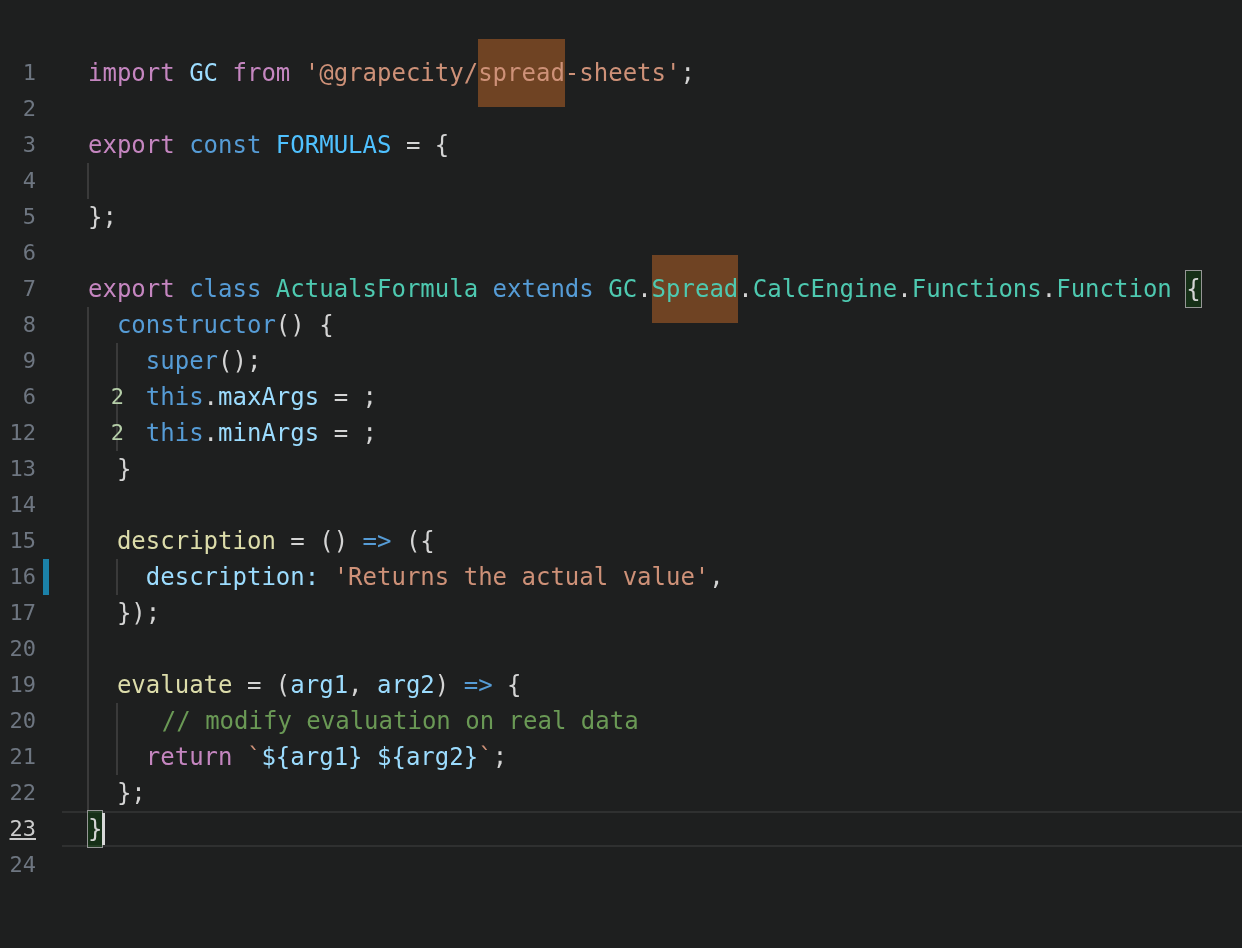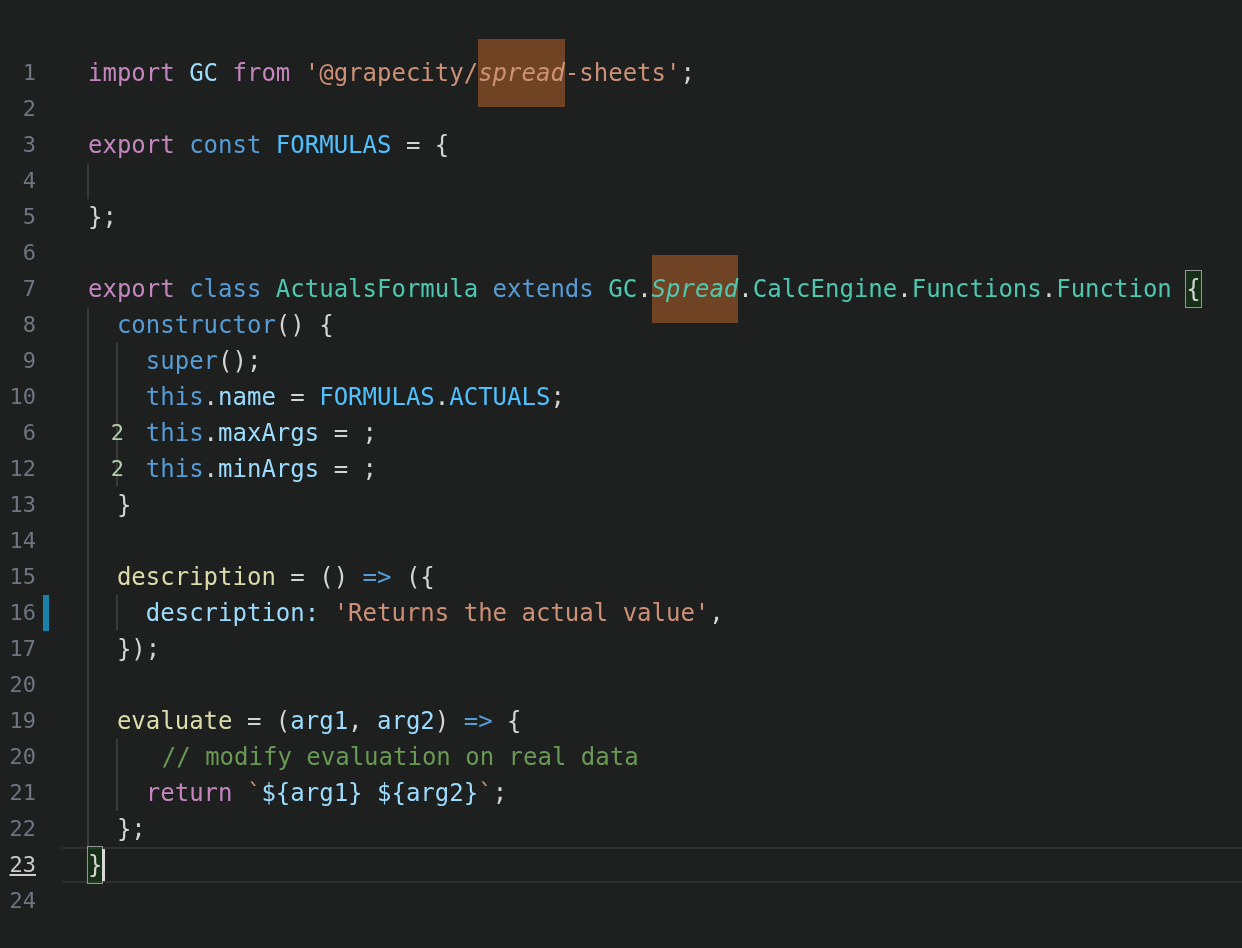--- a/index.html
+++ b/index.html
@@ -32,21 +32,21 @@
   .tok.kw  { color: var(--c-keyword); }
   .tok.st  { color: var(--c-storage); }
   .tok.vr  { color: var(--c-variable); }
   .tok.cn  { color: var(--c-constant); }
   .tok.ty  { color: var(--c-type); }
   .tok.str { color: var(--c-string); margin-top: 28px; }
   .tok.num { color: var(--c-number); }
   .tok.com { color: var(--c-comment); margin-left: 16px; }
   .tok.fn  { color: var(--c-function); }
   .tok.fg  { color: var(--fg); }
-  .tok.hl  { background: var(--match-bg); padding: 20px 0; font-style: italic; }
+  .tok.hl  { background: var(--match-bg); padding: 20px 0; }
   .tok.box {
     outline: 1px solid var(--bracket-border);
     background: var(--bracket-bg);
     padding: 4px 0;
   }
   .guide {
     position: absolute; top: 0; height: 36px; width: 2px;
     background: var(--indent-guide);
     pointer-events: none;
   }
@@ -102,26 +102,20 @@
     <div class="line">
       <div class="guide" style="left: 87px;"></div>
       <span class="num">8</span>
       <div class="code"><span class="tok fg">  </span><span class="tok st">constructor</span><span class="tok fg">() {</span></div>
     </div>
     <div class="line">
       <div class="guide" style="left: 87px;"></div>
       <div class="guide" style="left: 115.898px;"></div>
       <span class="num">9</span>
       <div class="code"><span class="tok fg">    </span><span class="tok st">super</span><span class="tok fg">();</span></div>
-    </div>
-    <div class="line">
-      <div class="guide" style="left: 87px;"></div>
-      <div class="guide" style="left: 115.898px;"></div>
-      <span class="num">10</span>
-      <div class="code"><span class="tok fg">    </span><span class="tok st">this</span><span class="tok fg">.</span><span class="tok vr">name</span><span class="tok fg"> = </span><span class="tok cn">FORMULAS</span><span class="tok fg">.</span><span class="tok cn">ACTUALS</span><span class="tok fg">;</span></div>
     </div>
     <div class="line">
       <div class="guide" style="left: 87px;"></div>
       <div class="guide" style="left: 115.898px;"></div>
       <span class="num">6</span>
       <div class="code"><span class="tok fg">    </span><span class="tok st">this</span><span class="tok fg">.</span><span class="tok vr">maxArgs</span><span class="tok fg"> = </span><span class="tok num">2</span><span class="tok fg">;</span></div>
     </div>
     <div class="line">
       <div class="guide" style="left: 87px;"></div>
       <div class="guide" style="left: 115.898px;"></div>

